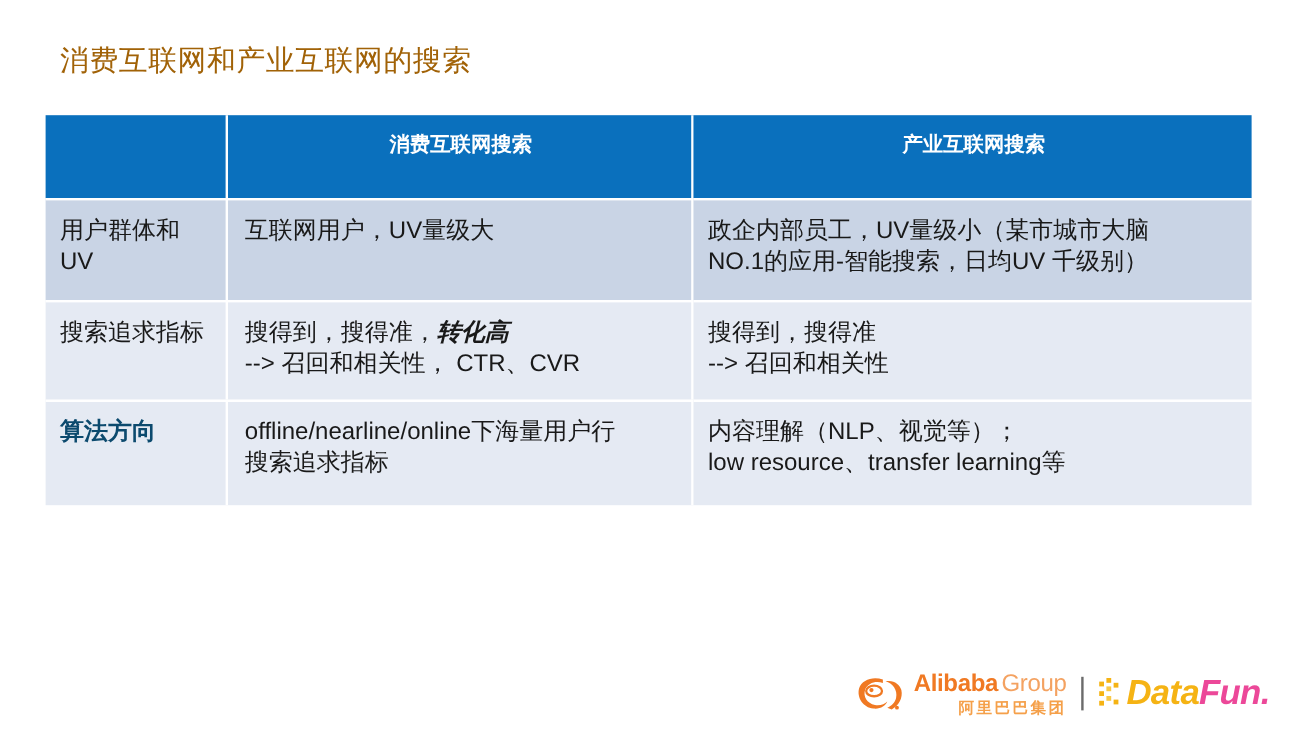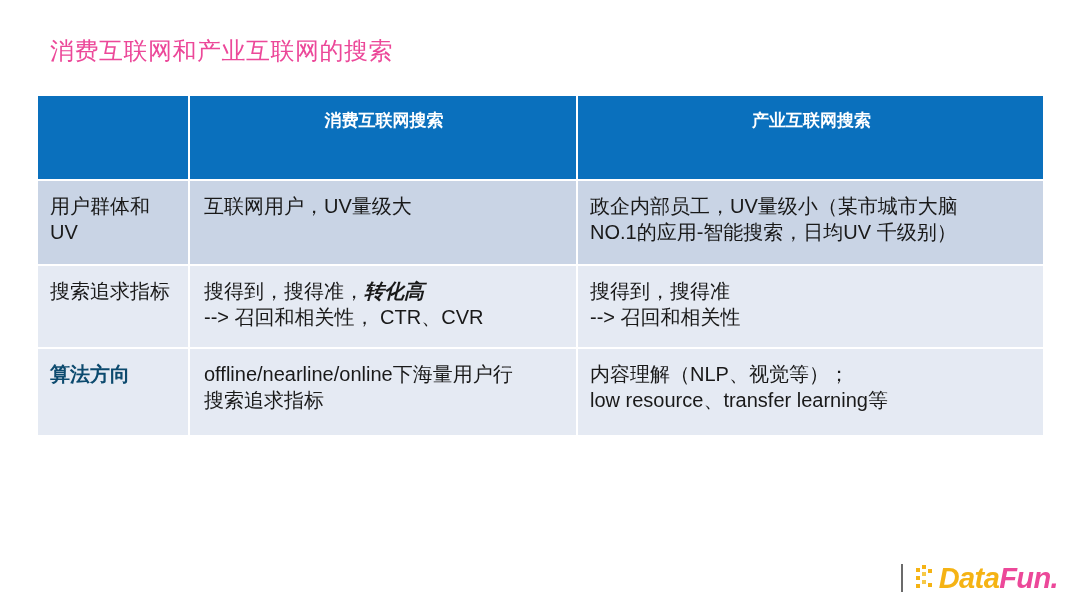--- a/index.html
+++ b/index.html
@@ -21,21 +21,21 @@
     background: #ffffff;
   }
 
   
   .slide-title {
     position: absolute;
     left: 50px;
     top: 34px;
     font-size: 24px;
     line-height: 34px;
-    color: #ec4899;
+    color: #a16207;
     letter-spacing: 0.5px;
     white-space: nowrap;
   }
 
   
   .cmp-table {
     position: absolute;
     left: 38px;
     top: 96px;
     width: 1005px;
@@ -48,21 +48,21 @@
     padding: 0;
   }
 
   .col-a { width: 152px; }
   .col-b { width: 388px; }
   .col-c { width: 465px; }
 
   
   .hdr-cell {
     background: #0a70bd;
-    height: 83px;
+    height: 69px;
     border-right: 2px solid #ffffff;
     box-sizing: border-box;
   }
   .hdr-cell:last-child { border-right: none; }
   .hdr-inner {
     color: #ffffff;
     font-weight: bold;
     font-size: 17px;
     line-height: 22px;
     padding: 14px 10px 0 12px;
@@ -250,20 +250,33 @@
             <span class="nowrap-line">low resource、transfer learning等</span>
           </div>
         </td>
       </tr>
 
     </tbody>
   </table>
 
   <div class="footer-logos">
 
+    <div class="alibaba-logo">
+      <svg class="ali-mark" viewBox="0 0 60 44">
+        <path d="M31,6 C20,2 7,6 4,16 C1,27 9,38 20,39 C28,40 34,36 36,31 C33,34 28,36 22,35 C13,33 8,25 11,17 C14,10 23,7 31,10 Z" fill="#f07923"></path>
+        <ellipse cx="21" cy="19" rx="9" ry="6" fill="none" stroke="#f07923" stroke-width="2.6"></ellipse>
+        <circle cx="18" cy="18" r="2.4" fill="#f07923"></circle>
+        <path d="M34,8 C42,10 48,18 46,27 C45,32 41,36 36,38 L41,40 C49,36 54,27 52,18 C50,11 43,6 34,8 Z" fill="#f07923"></path>
+        <circle cx="47" cy="38" r="2.2" fill="#f07923"></circle>
+      </svg>
+      <div class="ali-wordmark">
+        <div class="ali-line1"><span class="ali-en-a">Alibaba</span><span class="ali-en-b">Group</span></div>
+        <div class="ali-line2">阿里巴巴集团</div>
+      </div>
+    </div>
 
     <div class="logo-divider"></div>
 
     <div class="datafun-logo">
       <svg class="df-dots" viewBox="0 0 22 28">
         <rect x="1" y="4" width="4" height="4" fill="#f5b314"></rect>
         <rect x="7" y="1" width="4" height="4" fill="#f5b314"></rect>
         <rect x="7" y="8" width="4" height="4" fill="#f7c948"></rect>
         <rect x="1" y="12" width="4" height="4" fill="#f5b314"></rect>
         <rect x="7" y="16" width="4" height="4" fill="#f7c948"></rect>

